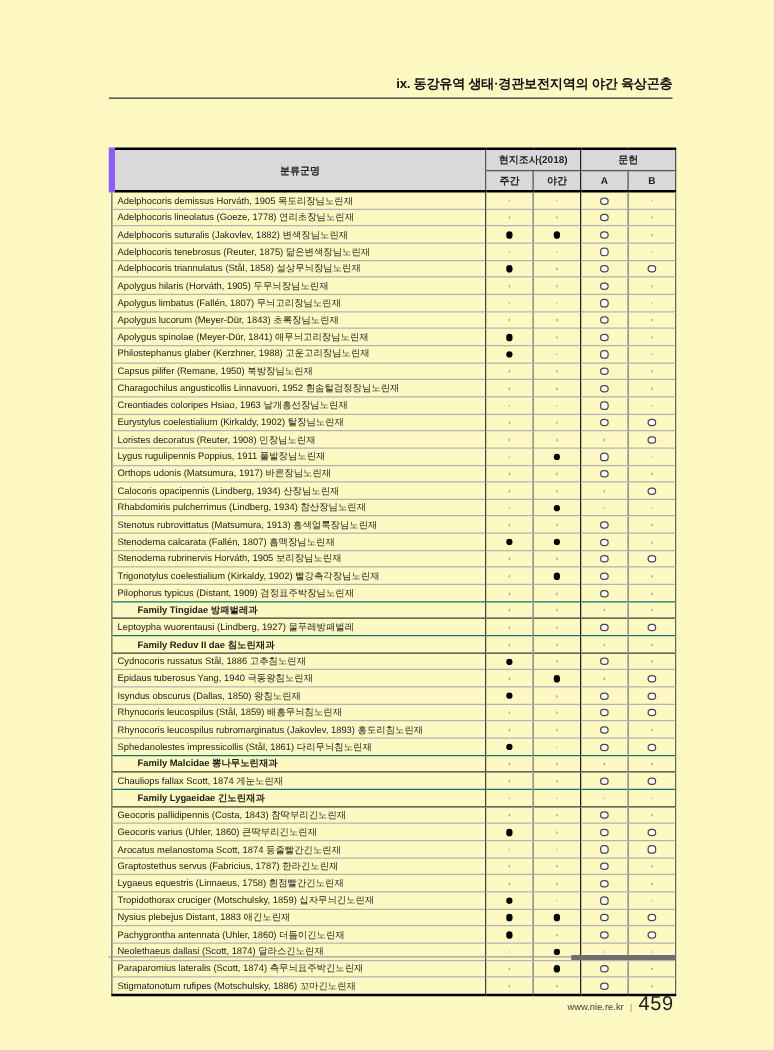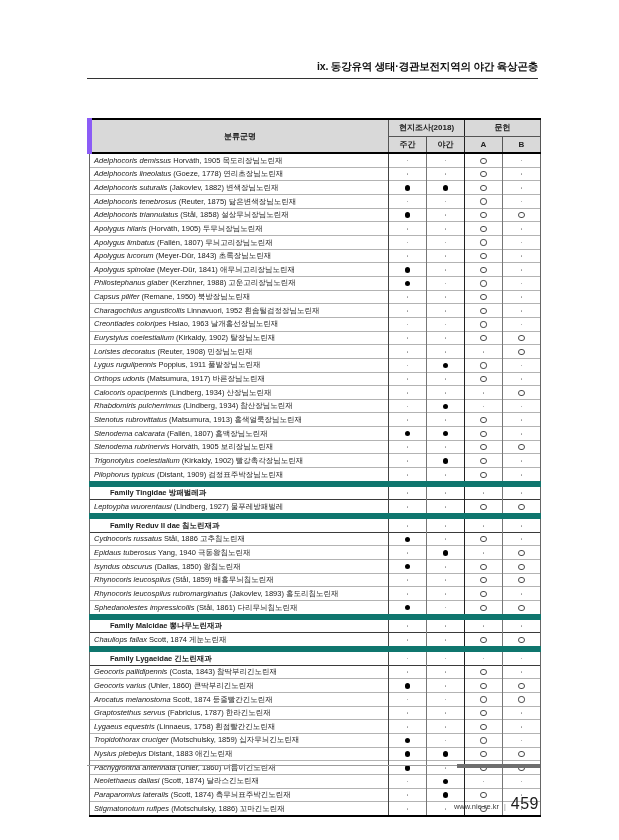--- a/index.html
+++ b/index.html
@@ -1,18 +1,18 @@
 <!DOCTYPE html>
 <html><head>
 <meta charset="utf-8">
 <style>
   html,body { margin:0; padding:0; background:#e8e8e8; }
   .page {
     position:relative; width:619px; height:840px; margin:0 auto;
-    background:#ffffff; overflow:hidden;
+    background:#fef9c3; overflow:hidden;
     font-family:"Liberation Sans","DejaVu Sans",sans-serif;
     color:#1a1a1a;
   }
   
   .doc-header {
     position:absolute; top:60px; left:87px; width:451px;
     text-align:right; font-size:10.5px; font-weight:bold; color:#111;
     letter-spacing:-0.2px;
   }
   .doc-header-rule {
@@ -33,28 +33,28 @@
   thead tr.grp th { border-top:2px solid #000; }
   thead tr.sub th, thead th.rowspan-name { border-bottom:2px solid #000; }
   th.rowspan-name { border-top:2px solid #000; border-left:5px solid #8b5cf6; }
   .strong-right { border-right:1.5px solid #222 !important; }
   tbody td {
     padding:0; height:12.66px; vertical-align:middle;
     border-top:1px solid #b3b3b3; font-size:7.5px; line-height:1;
     overflow:hidden; white-space:nowrap;
   }
   tbody tr:first-child td { border-top:none; }
-  tbody tr.family td { border-top:6px solid #0f766e; }
+  tbody tr.family td { border-top:1px solid #0f766e; }
   tbody tr.family + tr td { border-top:1px solid #3a3a3a; }
   tbody tr:last-child td { border-bottom:2px solid #000; }
   td.name-cell {
     padding-left:4px; text-align:left;
     border-left:1px solid #666; border-right:1px solid #444;
   }
-  td.name-cell .sci { font-style:italic; }
+  td.name-cell .sci { }
   td.family-cell { font-weight:bold; padding-left:20px; }
   td.mark-cell { text-align:center; border-right:1px solid #777; }
   td.mark-cell.col-3 { border-right:1px solid #666; }
   .mk { display:inline-block; vertical-align:middle; }
   .mk.filled { width:5.5px; height:5.5px; background:#000; border-radius:50%; }
   .mk.open { width:6.2px; height:6.2px; border:1px solid #4a4a4a; border-radius:50%; box-sizing:border-box; background:#fff; }
   .mk.dot { width:1.8px; height:1.8px; background:#9a9a9a; border-radius:50%; }
   
   .footer-rule { position:absolute; top:765px; left:87px; width:453px; height:1px; background:#9c9c9c; }
   .footer-rule-strong { position:absolute; top:763.5px; left:457px; width:83px; height:4px; background:#6e6e6e; }

